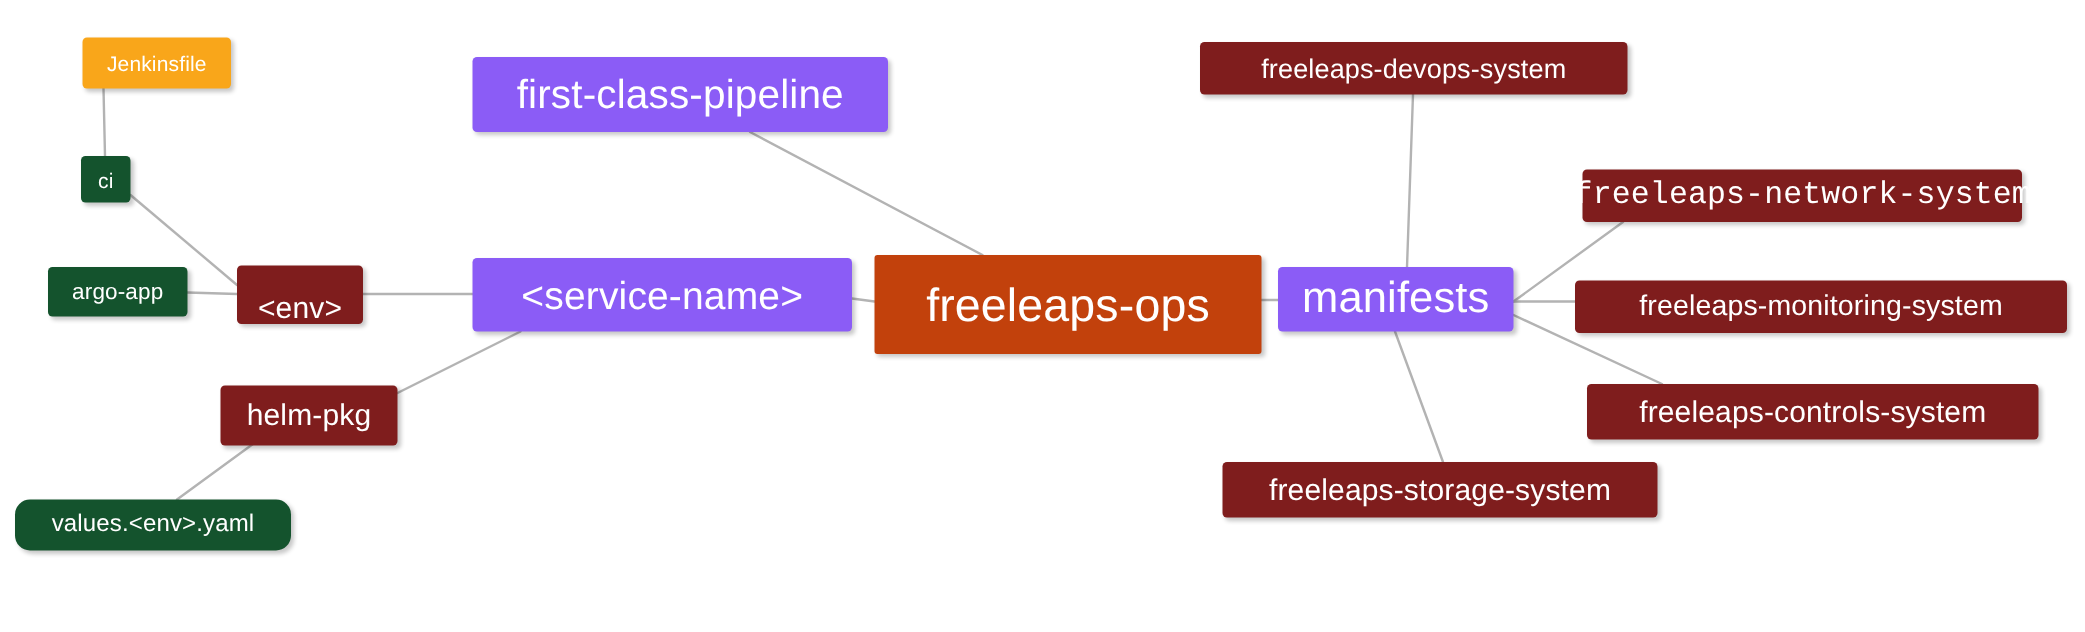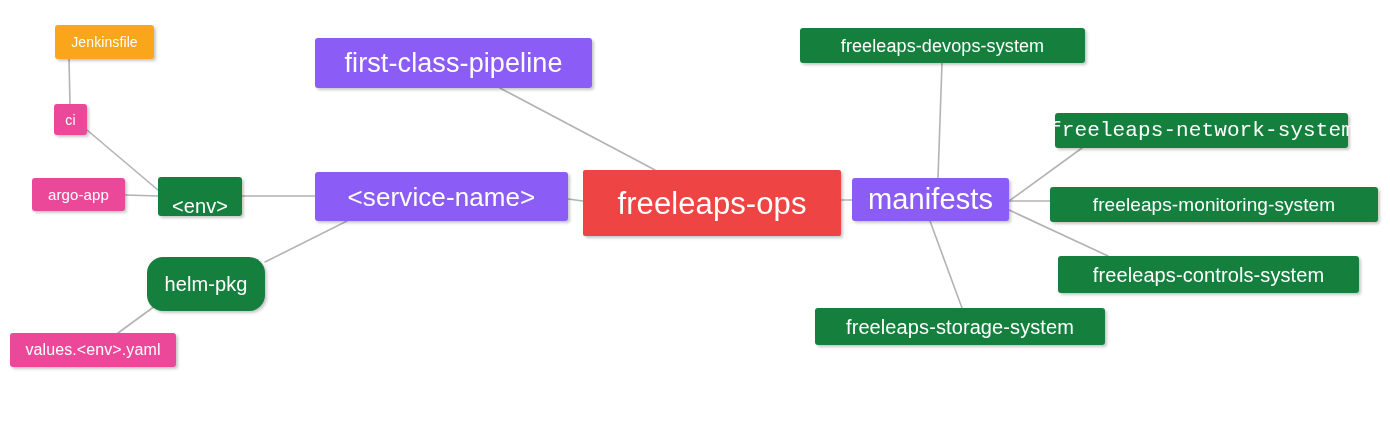--- a/index.html
+++ b/index.html
@@ -35,26 +35,26 @@
     border-radius: 3px;
     color: #ffffff;
     white-space: nowrap;
     line-height: 1;
     box-shadow: 2px 2px 3px rgba(0,0,0,0.22);
     letter-spacing: 0.1px;
     z-index: 2;
     user-select: none;
   }
   .node.root {
-    background: #ef4444;
+    background: #c2410c;
     border-radius: 2px;
   }
   .node.blue   { background: #8b5cf6; }
-  .node.green  { background: #15803d; }
-  .node.red    { background: #ec4899; justify-content: center; }
+  .node.green  { background: #7f1d1d; }
+  .node.red    { background: #14532d; justify-content: center; }
   .node.orange { background: #f9a61a; }
 </style>
 </head>
 <body>
 
 <div id="mindmap">
 
   <svg id="edge-layer" viewBox="0 0 1390 421" width="1390" height="421" xmlns="http://www.w3.org/2000/svg">
       <line x1="69" y1="59" x2="70" y2="104" stroke="#b3b3b3" stroke-width="1.6" stroke-linecap="round"></line>
       <line x1="87" y1="130" x2="158" y2="190" stroke="#b3b3b3" stroke-width="1.6" stroke-linecap="round"></line>
@@ -78,24 +78,24 @@
       </div>
       <div class="node red" style="left: 54px; top: 104px; width: 33px; height: 31px; font-size: 14px;">
         <span>ci</span>
       </div>
       <div class="node red" style="left: 32px; top: 178px; width: 93px; height: 33px; font-size: 15px;">
         <span>argo-app</span>
       </div>
       <div class="node green" style="left: 158px; top: 177px; width: 84px; height: 39px; font-size: 20px; align-items: flex-end;">
         <span>&lt;env&gt;</span>
       </div>
-      <div class="node green" style="left: 147px; top: 257px; width: 118px; height: 54px; font-size: 20px; border-radius: 16px;">
+      <div class="node green" style="left: 147px; top: 257px; width: 118px; height: 40px; font-size: 20px;">
         <span>helm-pkg</span>
       </div>
-      <div class="node red" style="left: 10px; top: 333px; width: 166px; height: 34px; font-size: 16px;">
+      <div class="node red" style="left: 10px; top: 333px; width: 184px; height: 34px; font-size: 16px; border-radius: 10px;">
         <span>values.&lt;env&gt;.yaml</span>
       </div>
       <div class="node blue" style="left: 315px; top: 38px; width: 277px; height: 50px; font-size: 27px;">
         <span>first-class-pipeline</span>
       </div>
       <div class="node blue" style="left: 315px; top: 172px; width: 253px; height: 49px; font-size: 26px;">
         <span>&lt;service-name&gt;</span>
       </div>
       <div class="node root" style="left: 583px; top: 170px; width: 258px; height: 66px; font-size: 31px;">
         <span>freeleaps-ops</span>

